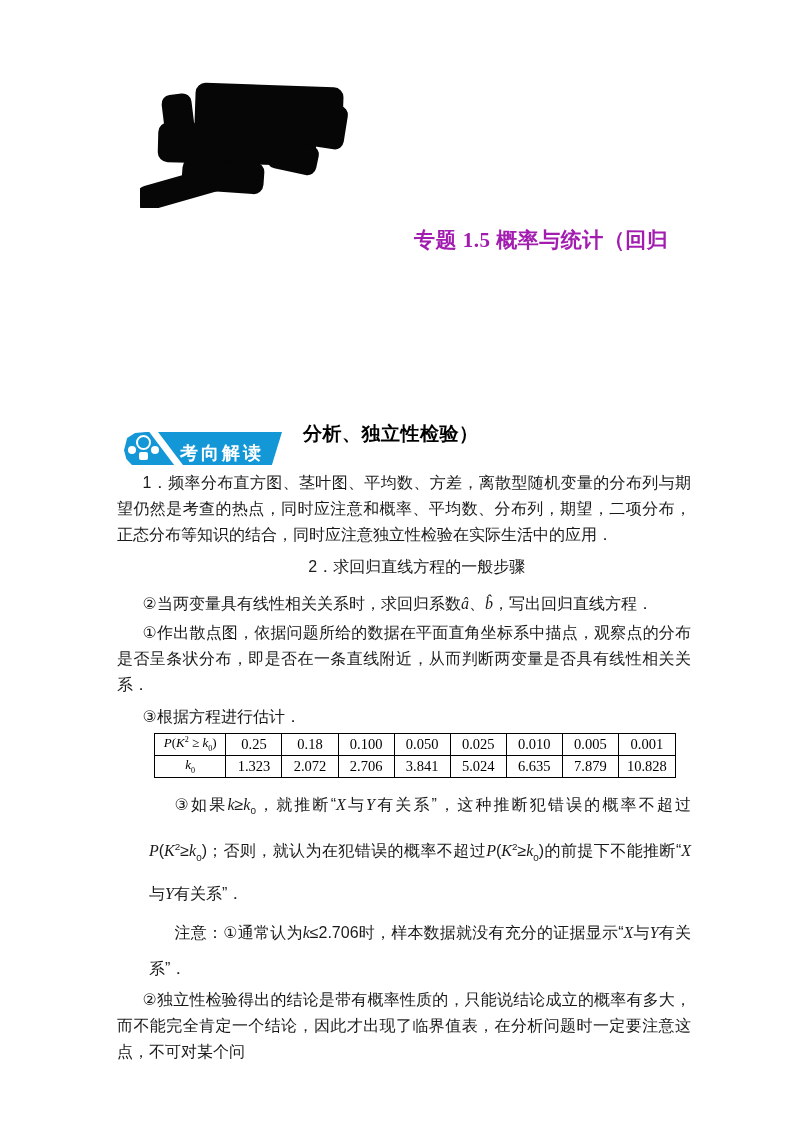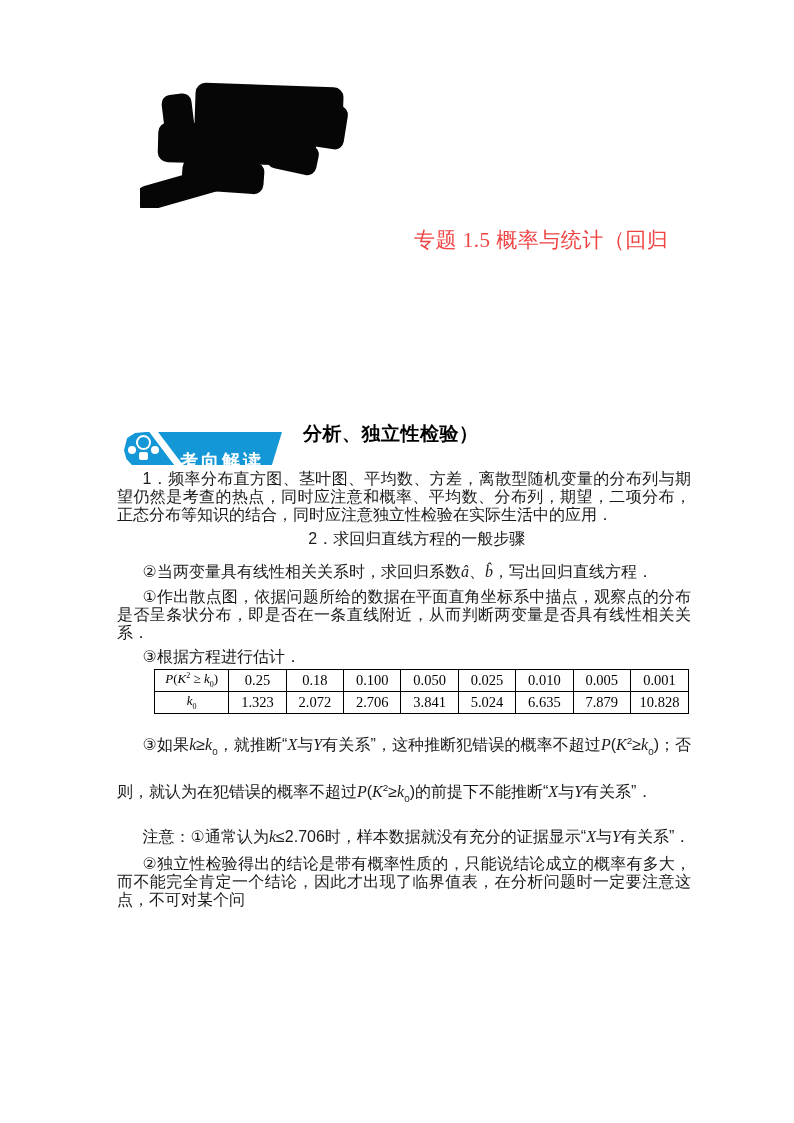--- a/index.html
+++ b/index.html
@@ -10,21 +10,21 @@
   }
   .abs { position:absolute; }
 
   
   #blob { left:140px; top:82px; width:212px; height:126px; }
 
   
   .title1 {
     left:414px; top:226px;
     font-family:"Liberation Serif","DejaVu Serif",serif;
-    font-weight:normal; font-size:21px; letter-spacing:0.5px; color:#ef4444;
+    font-weight:bold; font-size:21px; letter-spacing:0.5px; color:#a21caf;
     white-space:nowrap;
   }
   .title2 {
     left:303px; top:392px;
     font-weight:bold; font-size:19px; letter-spacing:0.5px; color:#000;
     white-space:nowrap;
     margin-top:29px;
   }
 
   
@@ -39,38 +39,38 @@
   }
   .banner .bulb-head {
     left:12px; top:3px; width:15px; height:15px;
     border:2.5px solid #ffffff; border-radius:50%;
     box-sizing:border-box; background:transparent;
   }
   .banner .bulb-ear-left  { left:4px;  top:14px; width:8px; height:8px; background:#fff; border-radius:50%; }
   .banner .bulb-ear-right { left:27px; top:14px; width:8px; height:8px; background:#fff; border-radius:50%; }
   .banner .bulb-base { left:15px; top:20px; width:9px; height:8px; background:#fff; border-radius:2px; }
   .banner .label {
-    left:56px; top:17px; color:#ffffff; font-weight:bold;
+    left:56px; top:9px; color:#ffffff; font-weight:bold;
     font-size:18px; letter-spacing:3px; white-space:nowrap;
   }
 
   
   .content { left:117px; top:470px; width:574px; font-size:16px; color:#1a1a1a; }
-  .para { margin:0; text-align:justify; text-indent:1.6em; line-height:18px; }
+  .para { margin:0; text-align:justify; text-indent:1.6em; line-height:26px; }
   .para.head { text-align:center; }
   .mt3 { margin-top:3px; } .mt6 { margin-top:6px; } .mt8 { margin-top:8px; } .mt9 { margin-top:9px; }
-  .lh32 { line-height:32px; } .lh36 { line-height:36px; }
+  .lh32 { line-height:32px; } .lh36 { line-height:36px;margin-left:32px; }
   .content i, .ktable i {
     font-family:"Liberation Serif","DejaVu Serif",serif; font-style:italic;
   }
   sup, sub { font-size:0.62em; }
 
   
   .ktable {
-    border-collapse:collapse; margin:3px 2px 0 37px;
+    border-collapse:collapse; margin:3px 15px 0 37px;
     font-family:"Liberation Serif","DejaVu Serif",serif;
     font-size:14.5px; color:#000; table-layout:fixed;
   }
   .ktable td {
     border:1px solid #000; text-align:center; vertical-align:middle;
     height:21px; padding:0 2px; line-height:1.1;
   }
   .ktable td.lbl { width:73px; font-size:13px; }
   .ktable td.val { width:54px; }
 </style>

